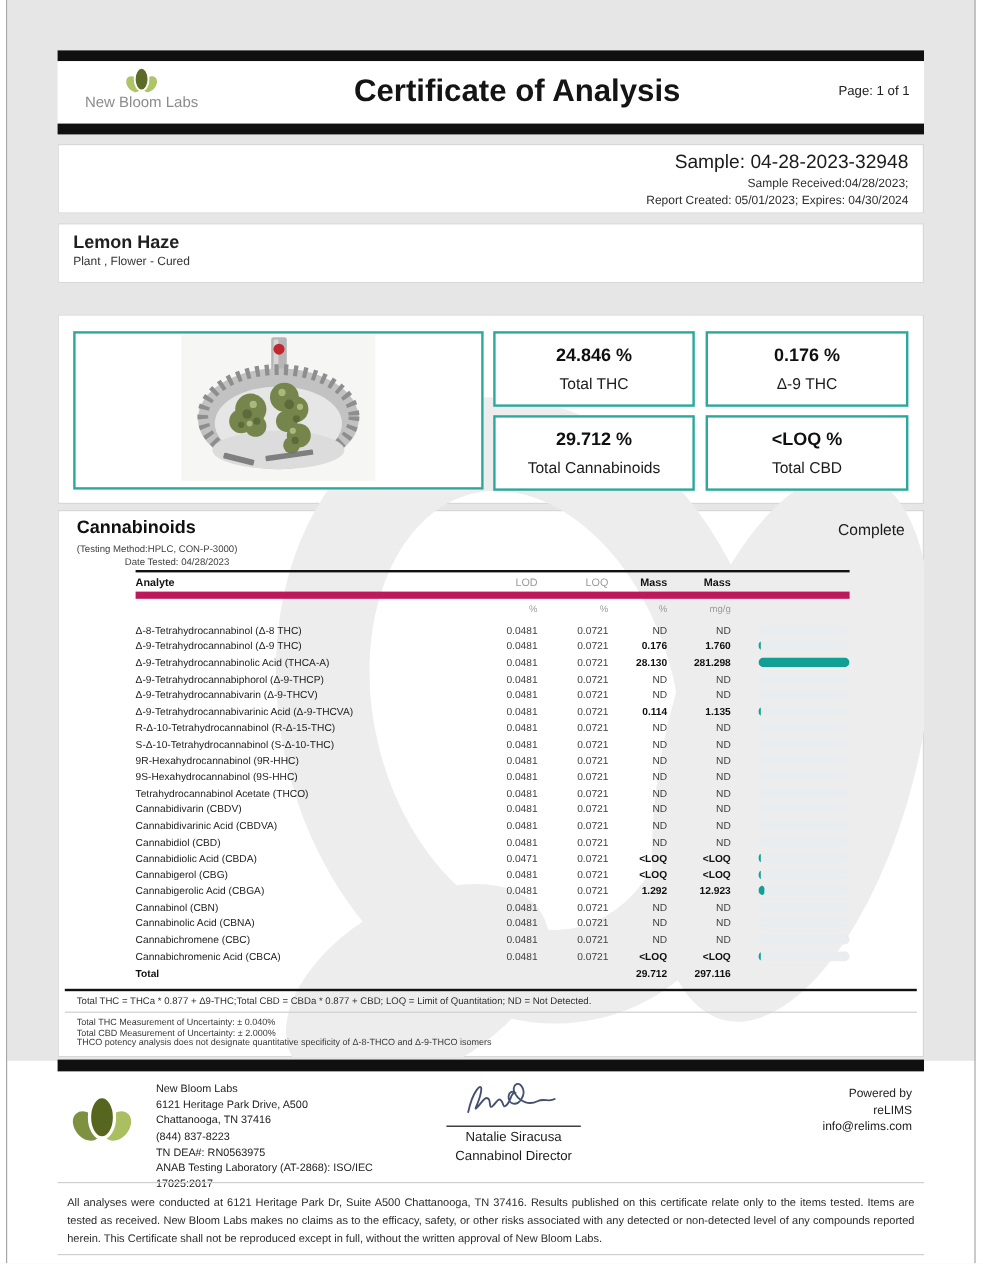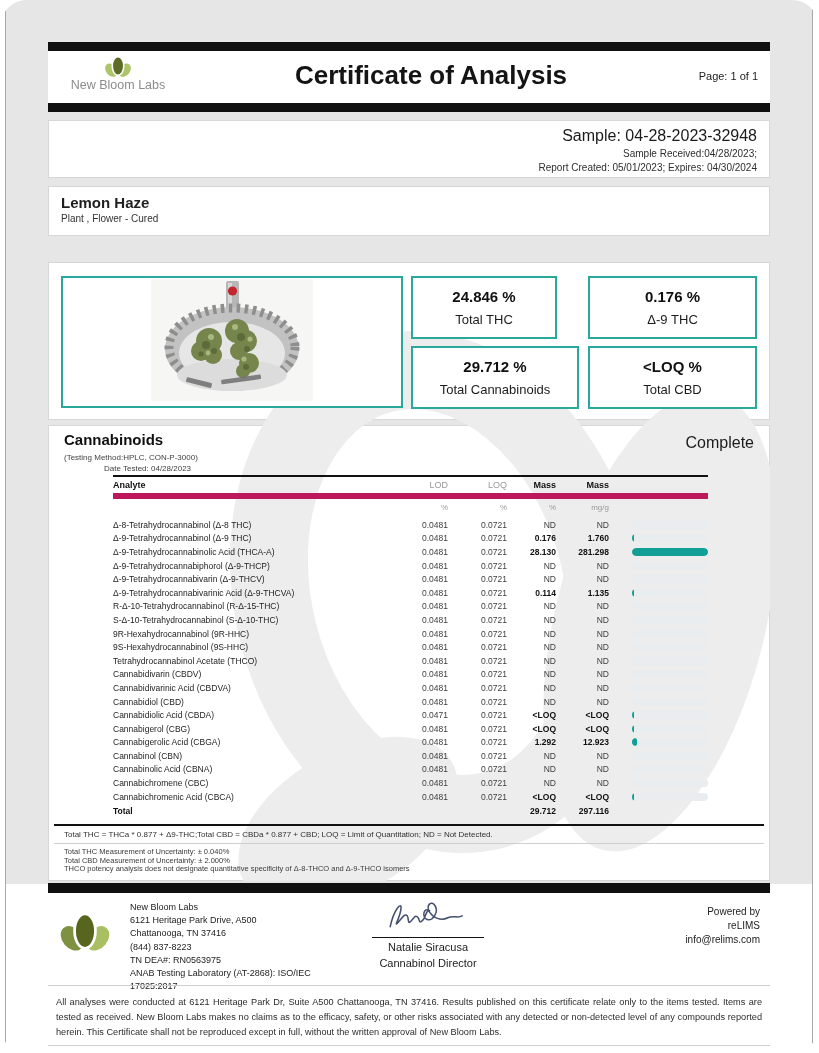--- a/index.html
+++ b/index.html
@@ -1,17 +1,17 @@
 <!DOCTYPE html>
 <html><head>
 <meta charset="utf-8">
 <style>
   html,body{margin:0;padding:0;background:#fff;}
   .page{position:relative;width:819px;height:1053px;background:#fff;
-        font-family:"Liberation Sans",sans-serif;color:#1c1c1c;overflow:hidden;border-radius:27px;}
+        font-family:"Liberation Sans",sans-serif;color:#1c1c1c;overflow:hidden;}
   .grey-bg{position:absolute;left:6px;top:0;width:807px;height:884px;background:#e6e6e6;}
   .edge{position:absolute;top:0;width:1px;height:1053px;background:#a8a8a8;}
   .edge.l{left:5px}.edge.r{left:812px}
   .blackbar{position:absolute;left:48px;width:722px;background:#101010;}
   .band{position:absolute;left:48px;width:722px;background:#fff;}
   .bordered{border:1px solid #d7d7d7;box-sizing:border-box;}
   .z{position:relative;z-index:2;}
 
   
   .hdr{top:51px;height:52px;}
@@ -30,32 +30,32 @@
   .product .type{font-size:10px;color:#333;margin-top:2px;}
 
   
   .results{top:262px;height:158px;}
   .photo-box{position:absolute;left:12px;top:13px;width:342px;height:132px;border:2px solid var(--teal);
              box-sizing:border-box;background:#fff;display:flex;align-items:center;justify-content:center;}
   .stat{position:absolute;border:2px solid var(--teal);box-sizing:border-box;background:#fff;
         display:flex;flex-direction:column;align-items:center;justify-content:center;gap:7px;}
   .stat .v{font-size:15px;font-weight:700;color:#101010;}
   .stat .lb{font-size:13px;color:#1c1c1c;}
-  .s1{left:362px;top:13px;width:146px;height:63px;}
+  .s1{left:362px;top:13px;width:168px;height:63px;}
   .s2{left:539px;top:13px;width:169px;height:63px;}
   .s3{left:362px;top:83px;width:168px;height:63px;}
   .s4{left:539px;top:83px;width:169px;height:63px;}
 
   
   .wm{position:absolute;left:48px;top:262px;width:722px;height:619px;z-index:1;pointer-events:none;overflow:hidden;}
 
   
   .cann{top:425px;height:456px;}
   .cann-title{position:absolute;left:16px;top:6px;font-size:15px;font-weight:700;color:#101010;}
-  .cann-status{position:absolute;right:16px;top:9px;font-size:16px;color:#1b1b1b;}
+  .cann-status{position:absolute;right:16px;top:9px;font-size:13px;color:#1b1b1b;}
   .cann-method{position:absolute;left:16px;top:28px;font-size:8px;color:#3f3f3f;}
   .cann-date{position:absolute;left:16px;top:39px;font-size:8px;color:#3f3f3f;padding-left:40px;}
   .tbl{position:absolute;left:65px;top:50px;width:595px;}
   .grow{display:grid;grid-template-columns:251px 84px 59px 49px 53px 23px 76px;align-items:center;}
   .thead{height:16px;border-top:2px solid #111;border-bottom:6px solid #be185d;font-size:9px;}
   .thead .c{text-align:right;}
   .thead .a{text-align:left;font-weight:700;color:#111;}
   .thead .g{color:#9a9a9a;}
   .thead .m{font-weight:700;color:#111;}
   .urow{height:16px;font-size:8px;color:#9a9a9a;margin-bottom:3px;}

